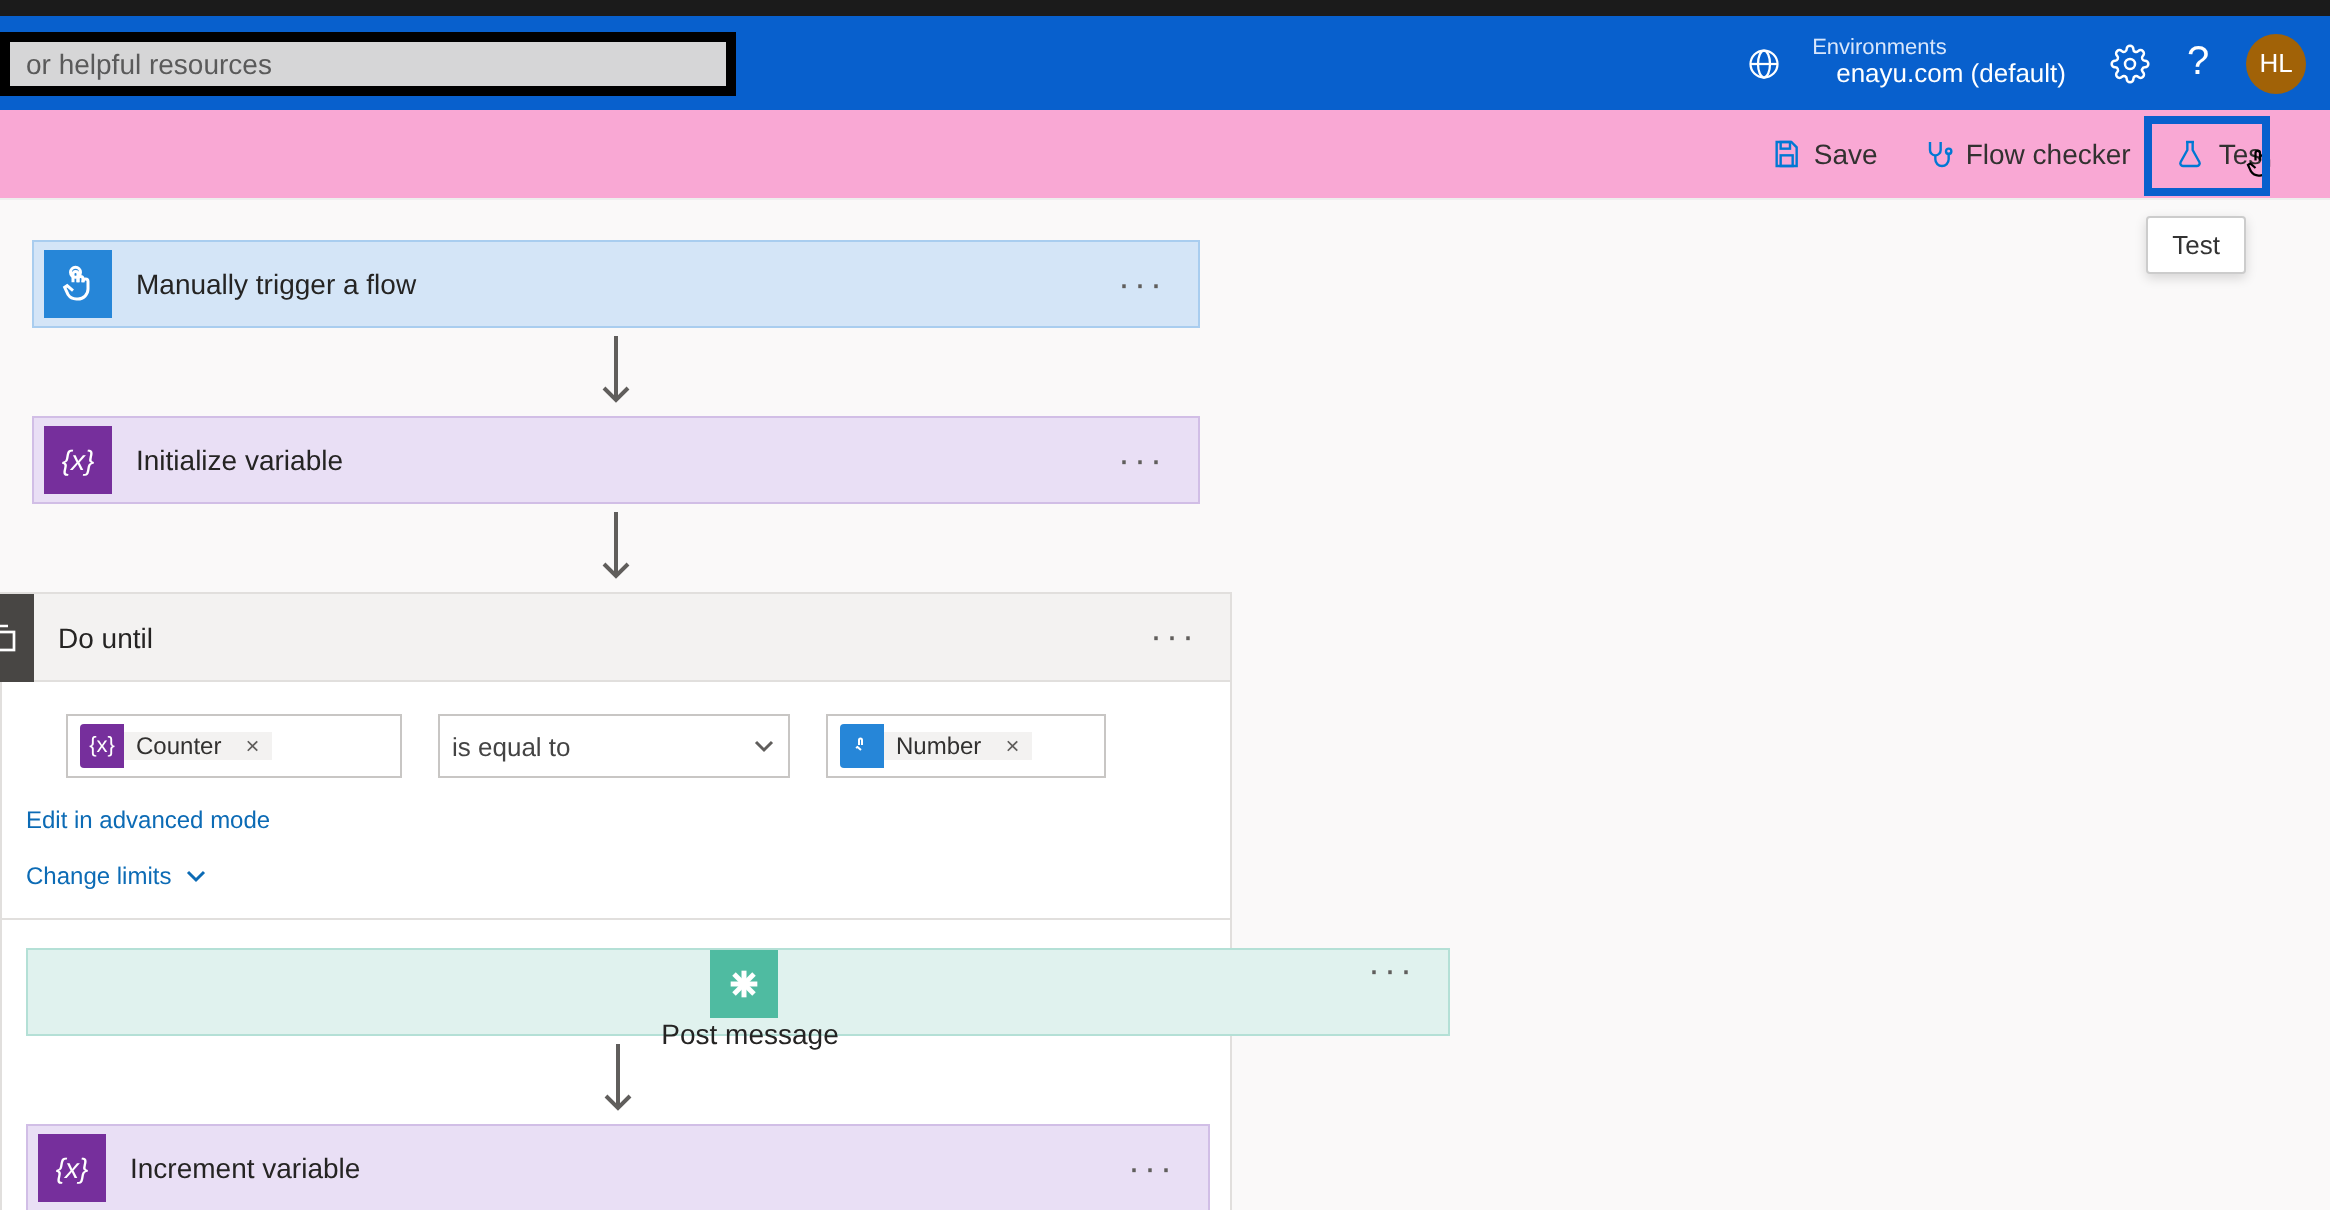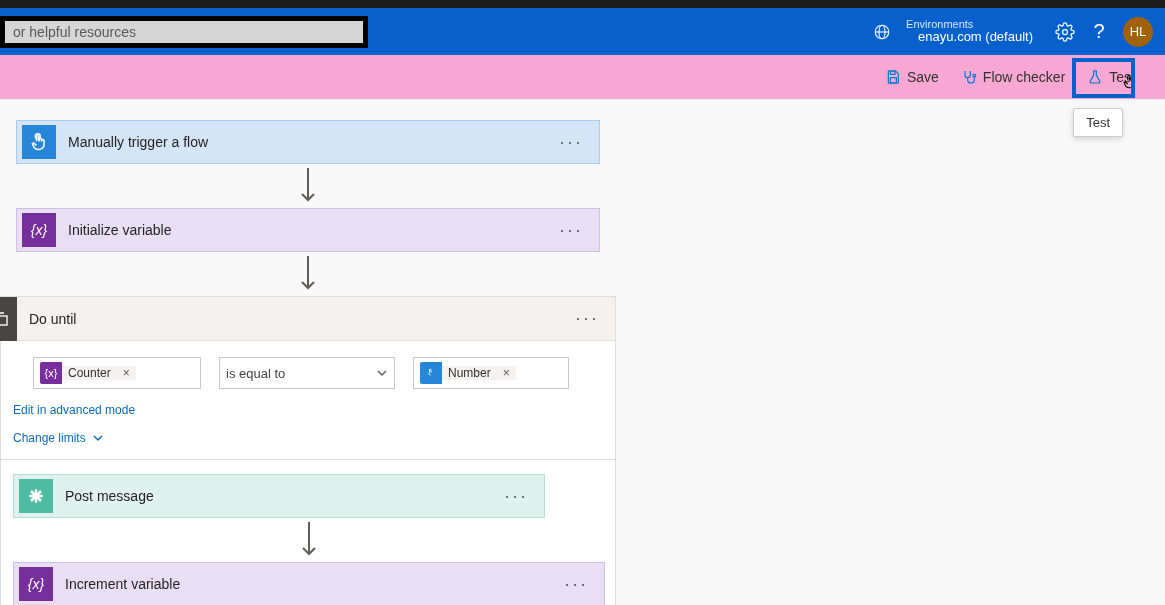--- a/index.html
+++ b/index.html
@@ -98,21 +98,21 @@
   }
   .do-until-body { padding: 16px 12px 12px 12px; }
 
   .cond-row { display: flex; gap: 18px; align-items: center; margin-bottom: 4px; margin-left: 20px; }
   .token-box {
     height: 32px; border: 1px solid #c8c6c4; background: #fff;
     display: flex; align-items: center; padding: 0 6px; font-size: 13px;
   }
   .token-box.left  { width: 168px; }
   .token-box.op    { width: 176px; justify-content: space-between; color: #444; }
-  .token-box.right { width: 156px; }
+  .token-box.right { width: 140px; }
   .token-chip {
     display: inline-flex; align-items: center; height: 22px; font-size: 12px;
     border-radius: 2px; overflow: hidden;
   }
   .chip-icon {
     width: 22px; height: 22px; display: flex; align-items: center; justify-content: center;
   }
   .chip-icon.var { background: #762f9c; color: #fff; font-size: 11px; }
   .chip-icon.trg { background: #2686d8; color: #fff; }
   .chip-label { padding: 0 6px; background: #f3f2f1; color: #323130; }
@@ -276,21 +276,21 @@
       </div>
       <div class="link-text link-row">
         <span>Change limits</span>
         <svg class="chevron-sm" viewBox="0 0 12 12" fill="none" stroke="#0c6bb5" stroke-width="1.5">
             <polyline points="2,4 6,8 10,4"></polyline>
           </svg>
       </div>
 
       <div class="inner-divider"></div>
 
-      <div class="flow-card card-green" style="margin-left:0;width:532px;">
+      <div class="flow-card card-green" style="margin-left:0;width:712px;flex-direction:column;">
         <div class="card-icon-box icon-slack-bg">
           <svg viewBox="0 0 24 24" width="20" height="20" fill="#fff">
               <path d="M9 2a2 2 0 0 0-2 2v5a2 2 0 0 0 4 0V4a2 2 0 0 0-2-2zM15 13a2 2 0 0 0-2 2v5a2 2 0 0 0 4 0v-5a2 2 0 0 0-2-2zM2 15a2 2 0 0 0 2 2h5a2 2 0 0 0 0-4H4a2 2 0 0 0-2 2zM13 9a2 2 0 0 0 2-2V4a2 2 0 0 0-4 0v0z" opacity=".0"></path>
               <line x1="12" y1="4" x2="12" y2="20" stroke="#fff" stroke-width="3"></line>
               <line x1="4" y1="12" x2="20" y2="12" stroke="#fff" stroke-width="3"></line>
               <line x1="6" y1="6" x2="18" y2="18" stroke="#fff" stroke-width="3"></line>
               <line x1="18" y1="6" x2="6" y2="18" stroke="#fff" stroke-width="3"></line>
             </svg>
         </div>
         <span class="card-title">Post message</span>

